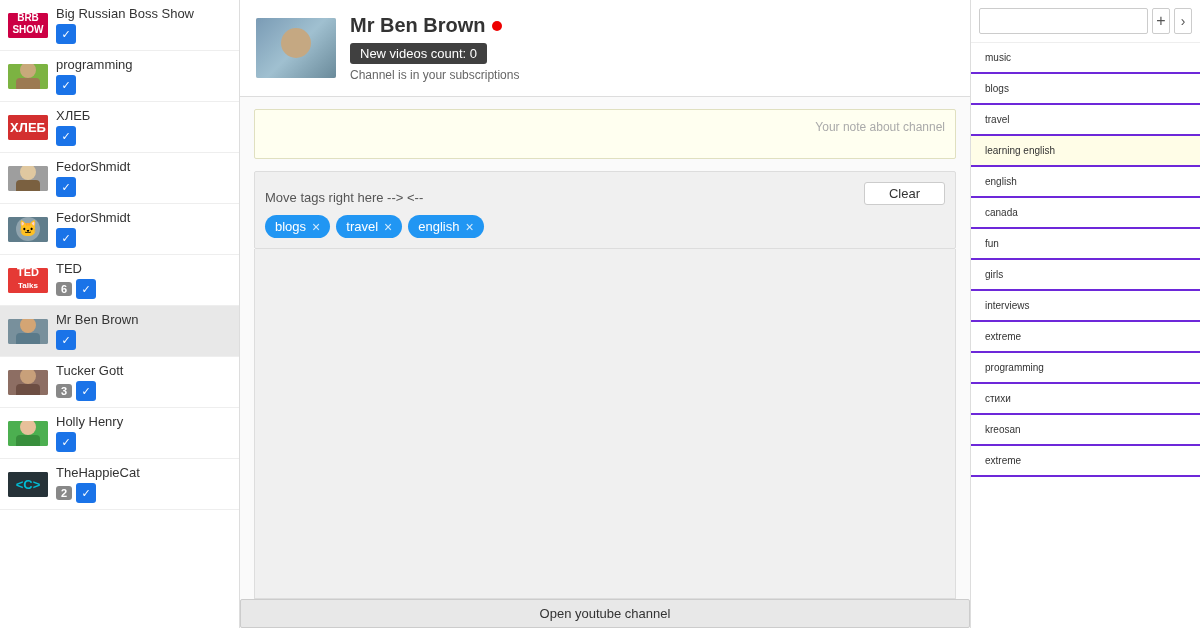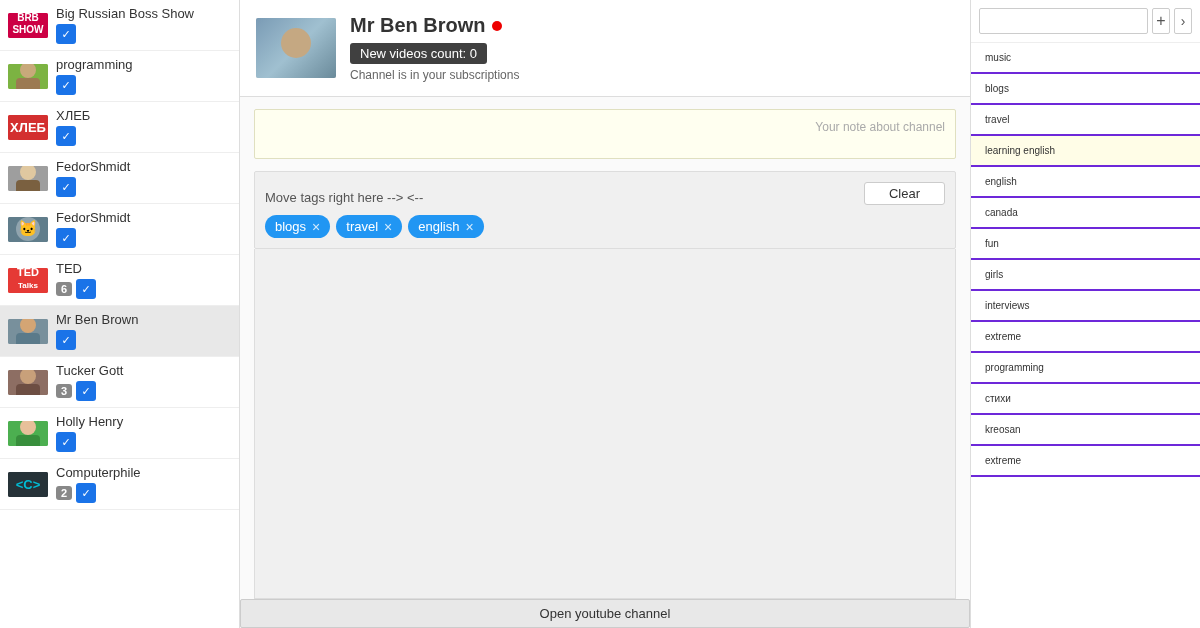--- a/index.html
+++ b/index.html
@@ -450,21 +450,21 @@
       </div>
     </div>
     <div class="sidebar-item">
       <div class="sidebar-avatar av-computer">
         <svg width="40" height="40" viewBox="0 0 40 40">
           <rect width="40" height="40" fill="#263238"></rect>
           <text x="20" y="25" text-anchor="middle" fill="#00bcd4" font-size="13" font-weight="bold">&lt;C&gt;</text>
         </svg>
       </div>
       <div class="sidebar-info">
-        <span class="sidebar-name">Computerphile</span>
+        <span class="sidebar-name">TheHappieCat</span>
         <div class="sidebar-badges">
           <span class="badge-count">2</span>
           <span class="badge-check">✓</span>
         </div>
       </div>
     </div>
   </div>
 
 <div id="main">
 

